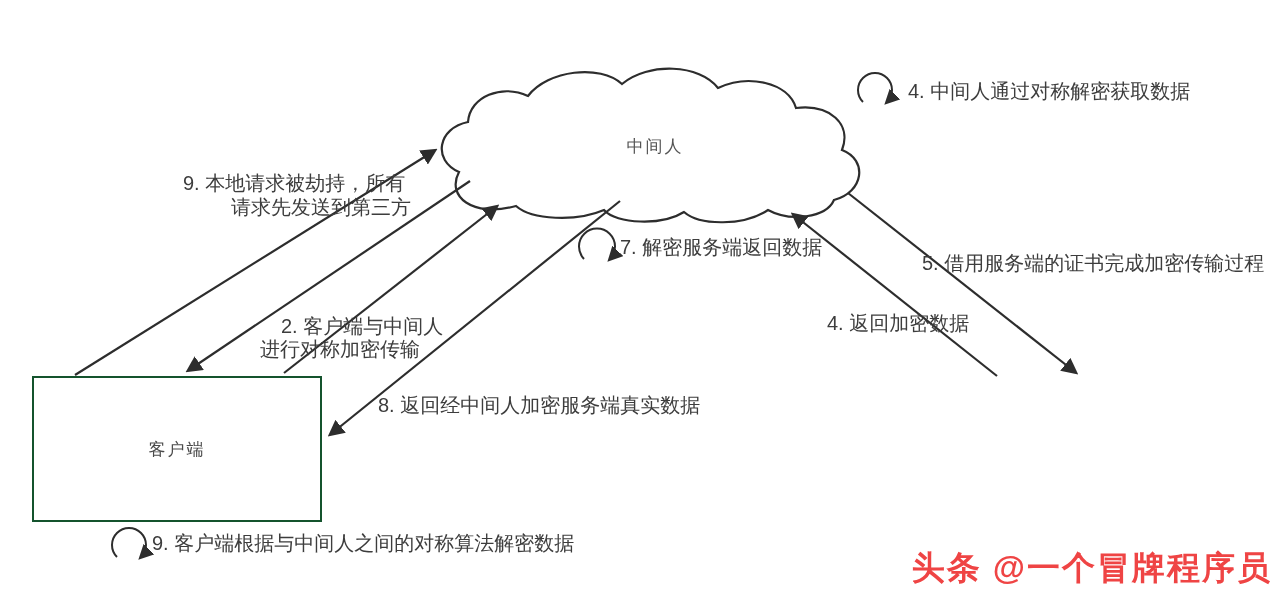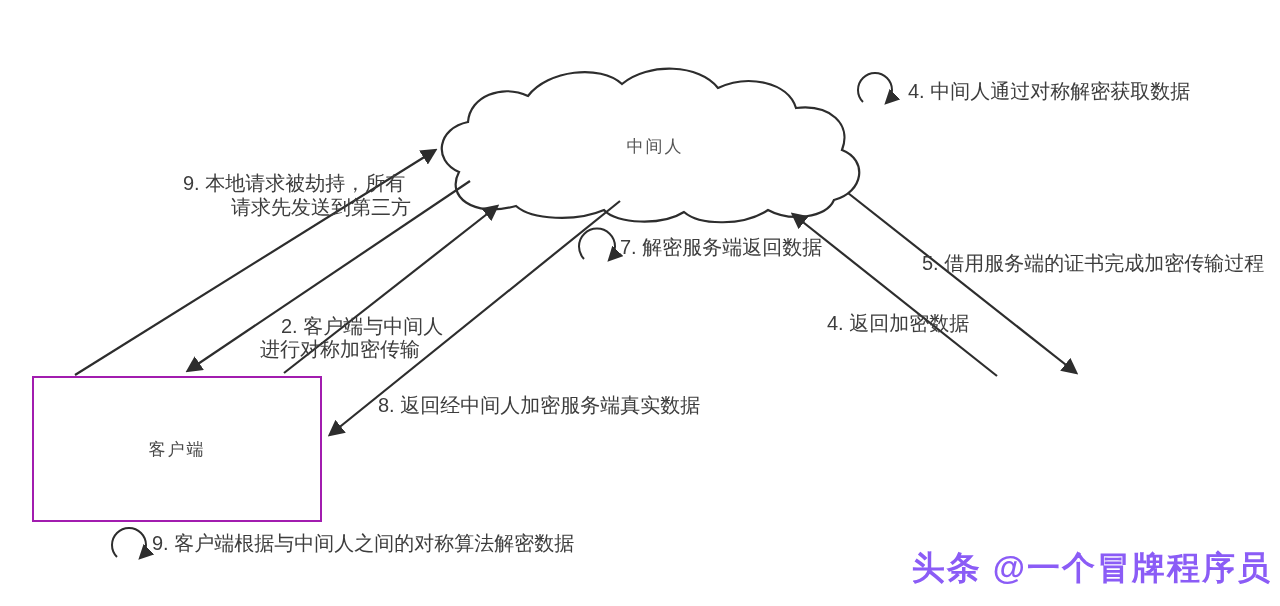--- a/index.html
+++ b/index.html
@@ -2,21 +2,21 @@
 <html><head>
 <meta charset="utf-8">
 <style>
   html,body{margin:0;padding:0;background:#ffffff;}
   .canvas{
     position:relative;width:1280px;height:606px;background:#ffffff;overflow:hidden;
     font-family:"Liberation Sans","DejaVu Sans",sans-serif;
   }
   .layer{position:absolute;left:0;top:0;width:1280px;height:606px;}
   .node{
-    position:absolute;border:2px solid #a21caf;background:transparent;
+    position:absolute;border:2px solid #14532d;background:transparent;
     display:flex;align-items:center;justify-content:center;
     font-size:17px;color:#4a4a4a;letter-spacing:2px;
   }
   .node-client{left:32px;top:376px;width:286px;height:142px;}
   .node-server{left:945px;top:377px;width:287px;height:141px;}
   .cloud-label{
     position:absolute;left:575px;top:135px;width:160px;text-align:center;
     font-size:17px;color:#555;letter-spacing:2px;
   }
   .lbl{
@@ -28,21 +28,21 @@
   .lbl-s3a{left:281px;top:315px;}
   .lbl-s3b{left:260px;top:338px;}
   .lbl-s4{left:908px;top:80px;}
   .lbl-s5{left:922px;top:252px;}
   .lbl-s6{left:827px;top:312px;}
   .lbl-s7{left:620px;top:236px;}
   .lbl-s8{left:378px;top:394px;}
   .lbl-s9{left:152px;top:532px;}
   .watermark{
     position:absolute;right:8px;top:546px;
-    font-size:33px;font-weight:bold;color:#8b5cf6;letter-spacing:2px;
+    font-size:33px;font-weight:bold;color:#ef4444;letter-spacing:2px;
     text-shadow:2px 2px 0 rgba(255,255,255,0.65);
   }
 </style>
 </head>
 <body>
 
 <div class="canvas">
 
   <svg class="layer" viewBox="0 0 1280 606" xmlns="http://www.w3.org/2000/svg">
     <defs>

